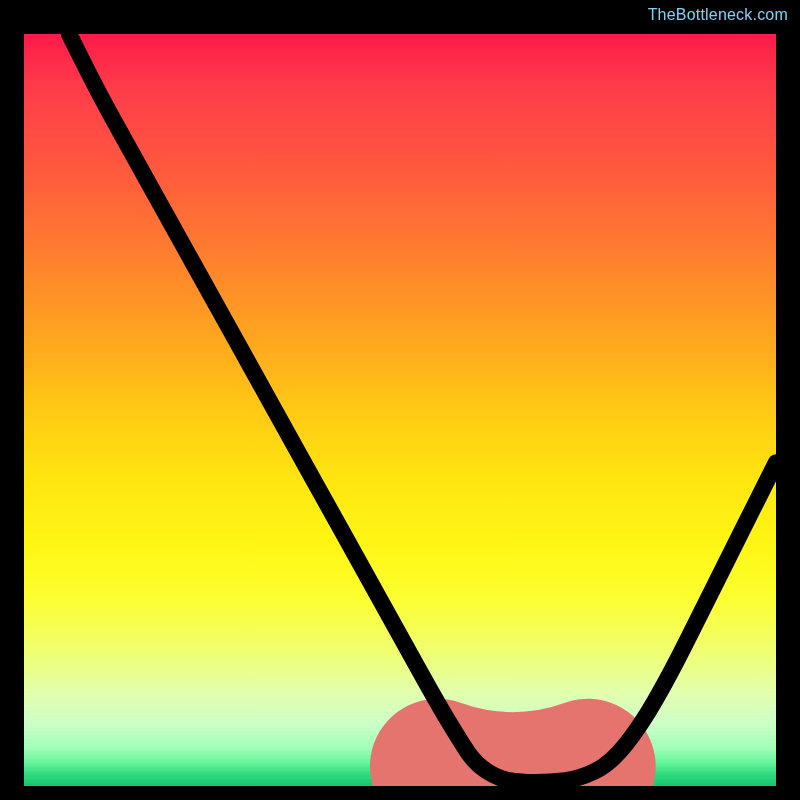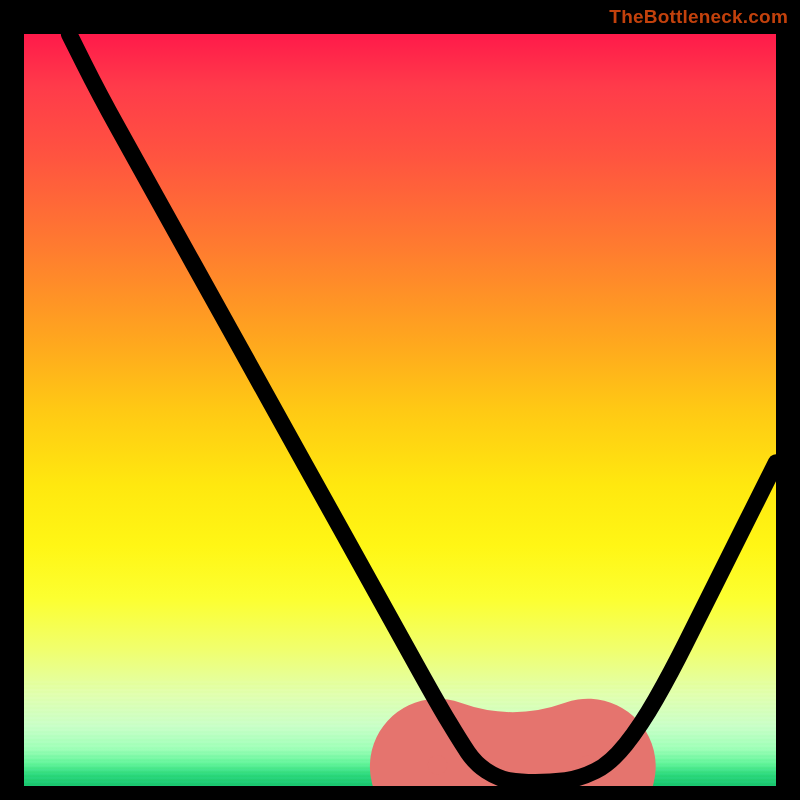--- a/index.html
+++ b/index.html
@@ -14,23 +14,23 @@
   .stage {
     position: relative;
     width: 800px;
     height: 800px;
     background: #000;
   }
   .watermark {
     position: absolute;
     top: 6px;
     right: 12px;
-    font-size: 19px;
-    font-weight: 700;
-    color: #c2410c;
+    font-size: 16px;
+    font-weight: 400;
+    color: #7dd3fc;
     letter-spacing: 0.2px;
     z-index: 10;
   }
   .plot {
     position: absolute;
     left: 24px;
     top: 34px;
     width: 752px;
     height: 752px;
   }

